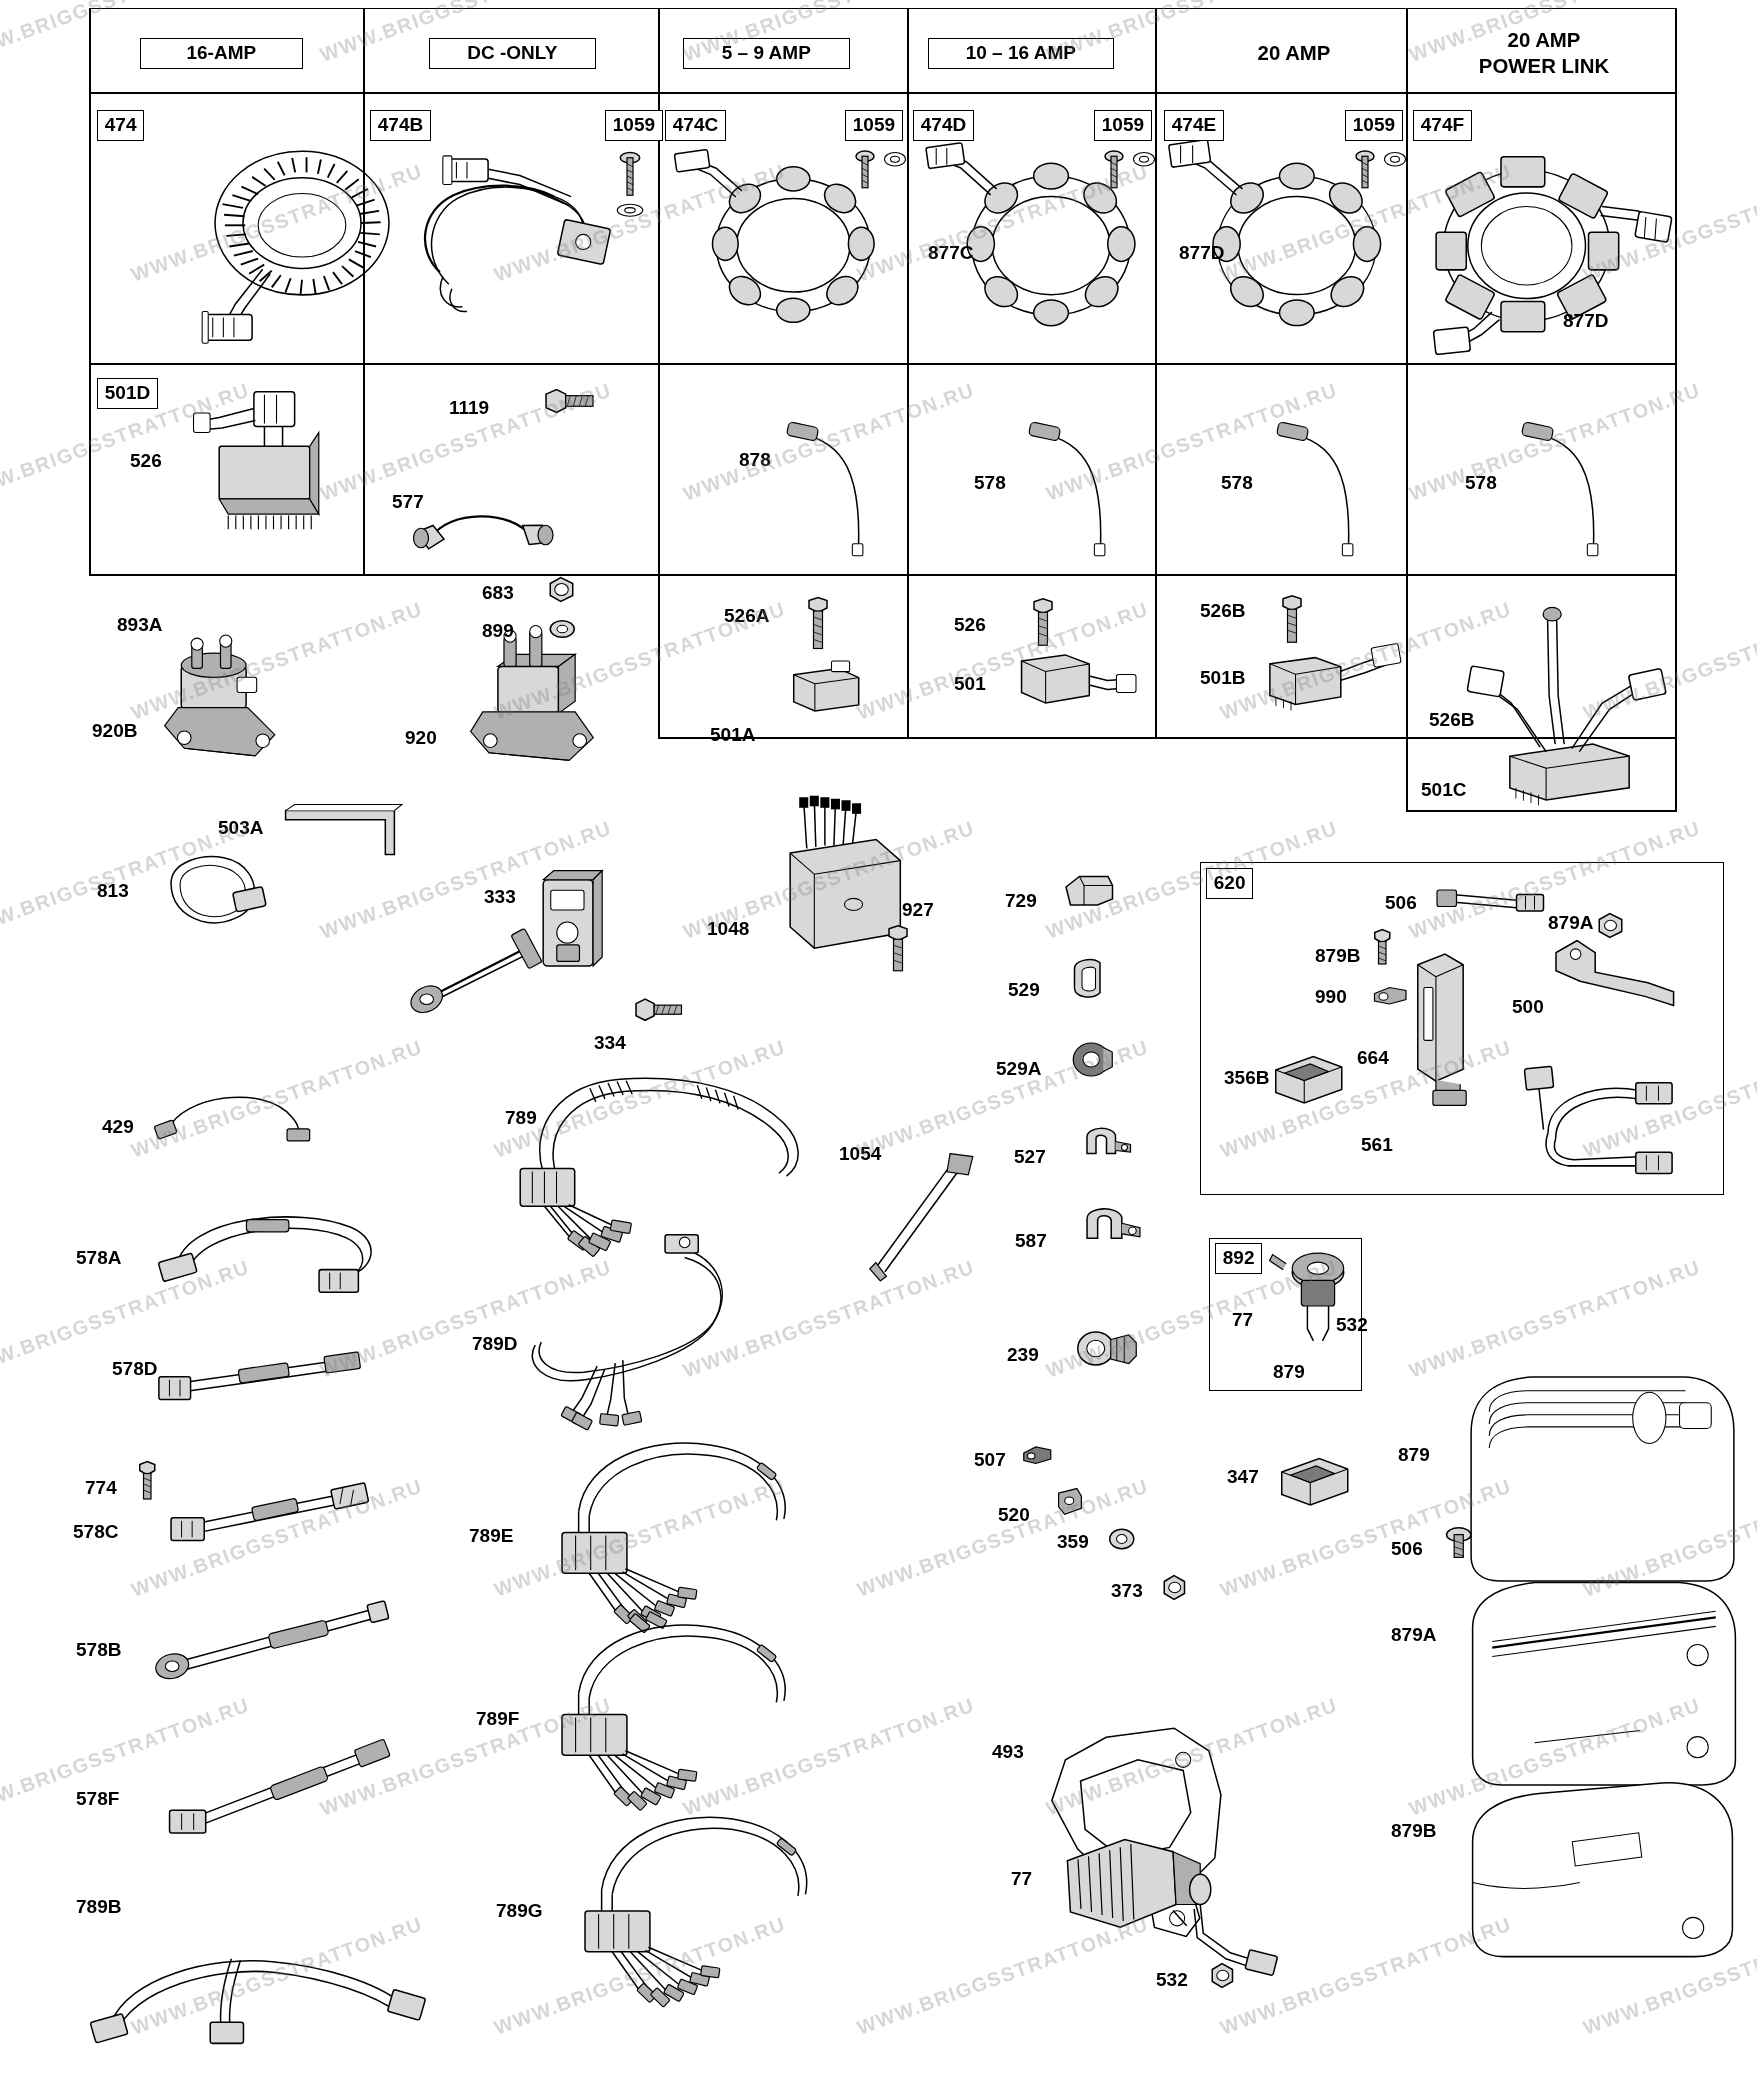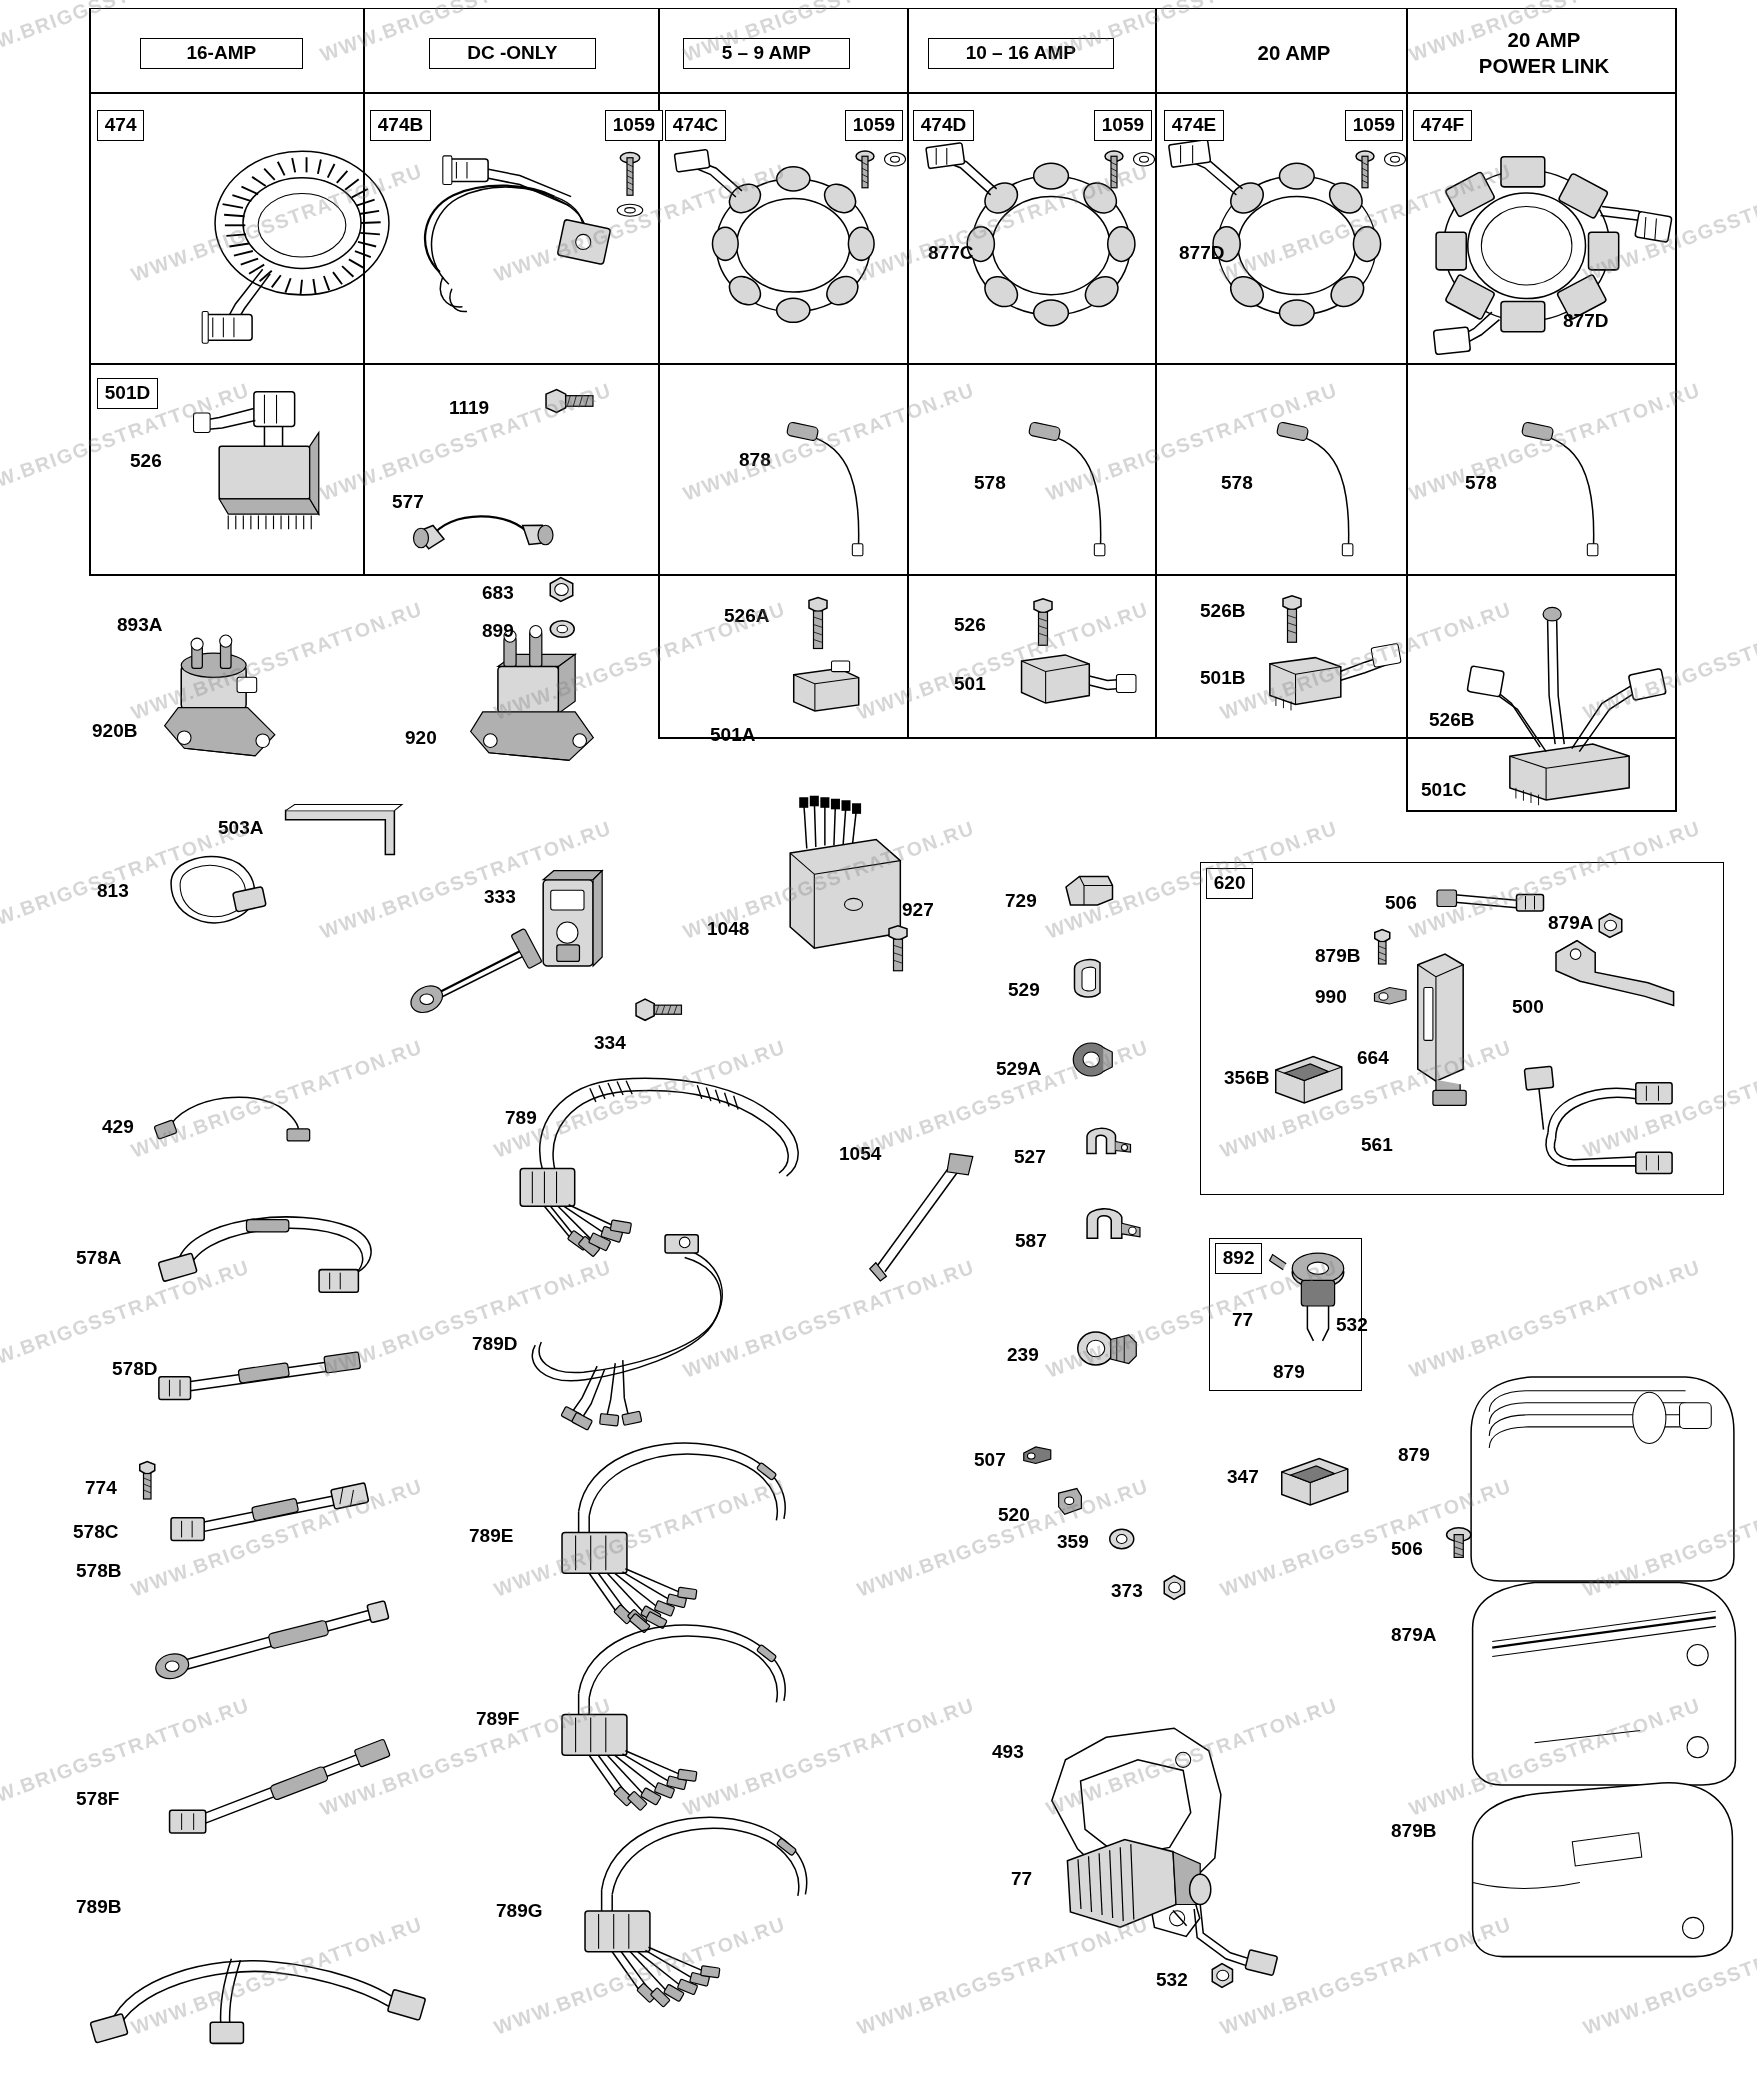--- a/index.html
+++ b/index.html
@@ -855,21 +855,21 @@
     </g>
     <rect x="138" y="58" width="60" height="18" rx="4" class="fg2" transform="rotate(-12 168 67)"></rect>
     <rect x="244" y="36" width="46" height="26" rx="3" class="fg" transform="rotate(-12 267 49)"></rect>
     <g stroke="#000" stroke-width="1.3">
       <line x1="258" y1="38" x2="254" y2="60"></line>
           <line x1="272" y1="41" x2="268" y2="63"></line>
     </g>
   </svg>
   </div>
 
-  <div class="lbl" style="left:76px; top:1560px;">578B</div>
+  <div class="lbl" style="left:76px; top:1639px;">578B</div>
   <div class="art" style="left:148px; top:1586px;">
   <svg width="242" height="106" viewBox="0 0 320 140">
     <path d="M40 100 L300 30" class="s"></path>
     <path d="M44 112 L302 42" class="s"></path>
     <ellipse cx="32" cy="106" rx="22" ry="16" class="fg2" transform="rotate(-14 32 106)"></ellipse>
     <ellipse cx="32" cy="106" rx="9" ry="7" class="fw1"></ellipse>
     <rect x="160" y="54" width="78" height="20" rx="5" class="fg2" transform="rotate(-14 199 64)"></rect>
     <rect x="292" y="22" width="24" height="24" rx="3" class="fg" transform="rotate(-14 304 34)"></rect>
   </svg>
   </div>

